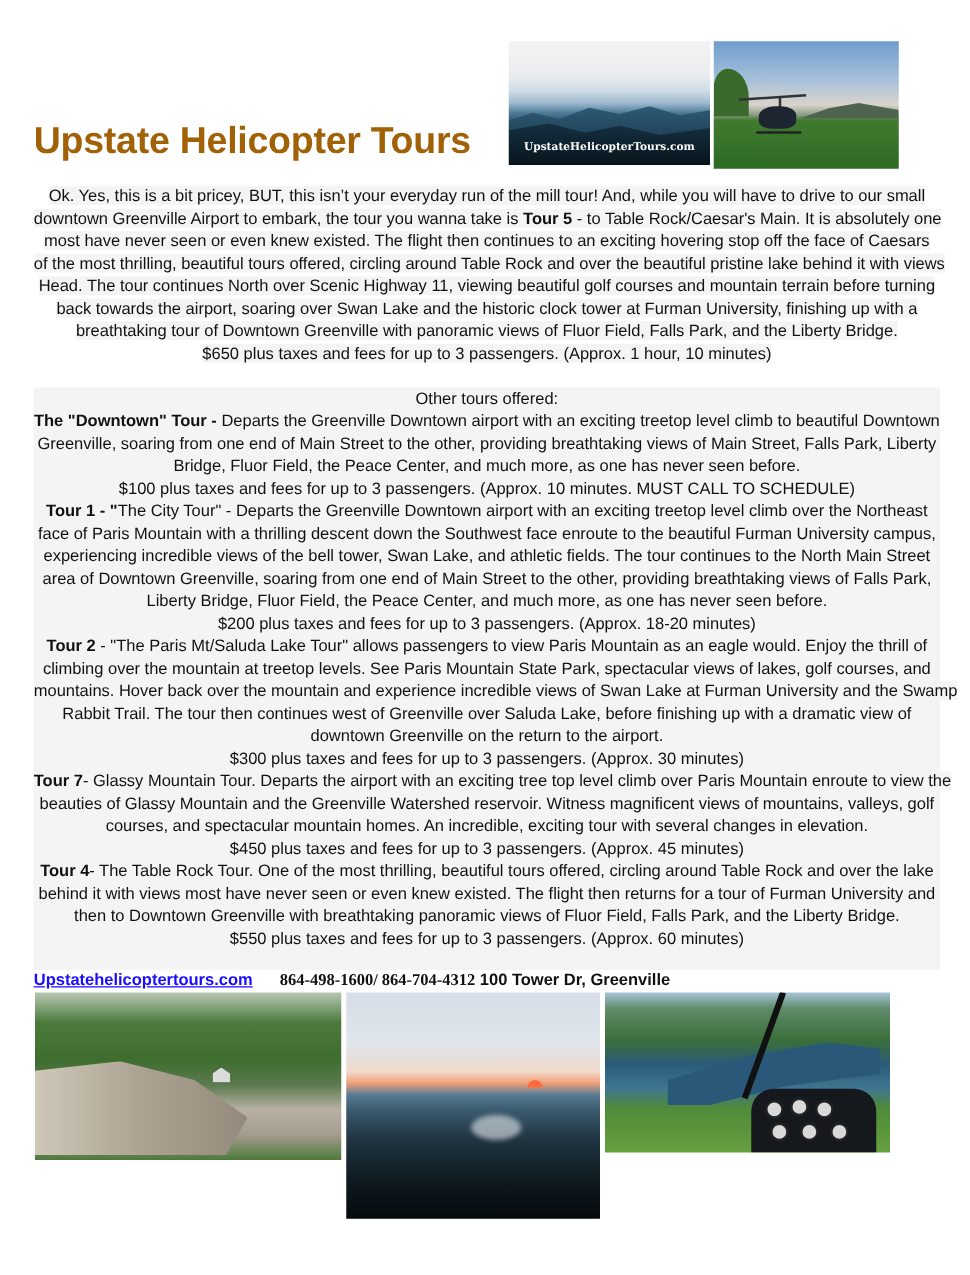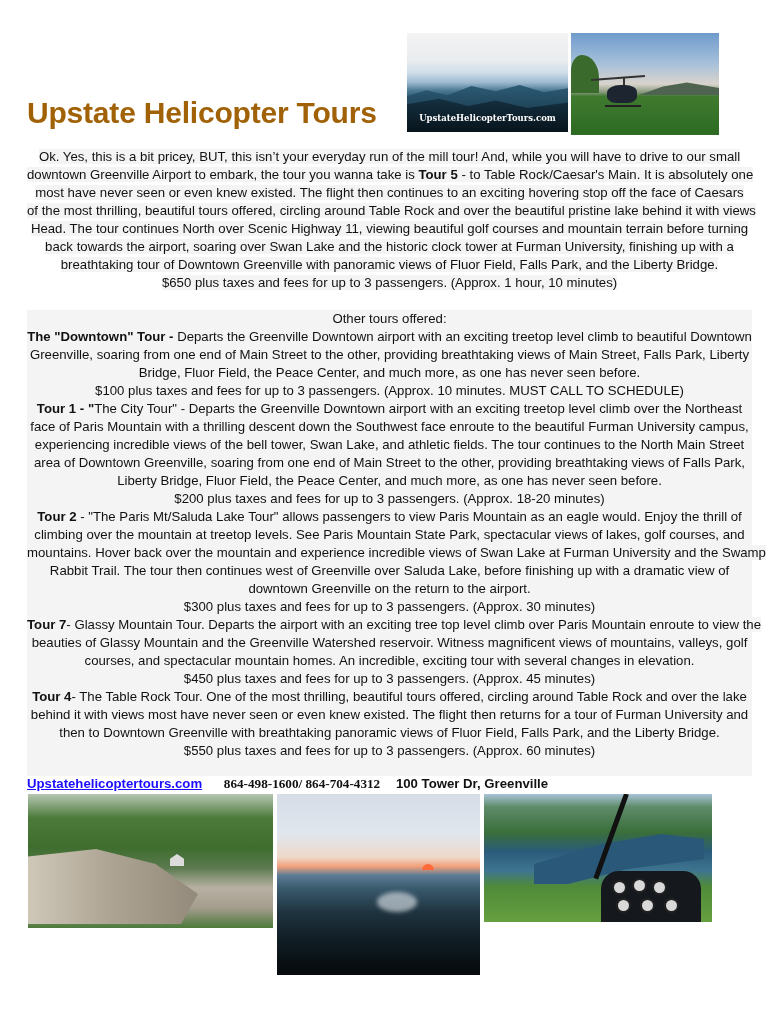--- a/index.html
+++ b/index.html
@@ -28,21 +28,21 @@
     .body-block { position: absolute; left: 27px; top: 148px; width: 725px; font-size: 13.2px; line-height: 18px; text-align: center; }
     .line { display: block; white-space: nowrap; }
     .line span.hl { background: #f4f4f4; }
     .gray-box { position: absolute; left: 27px; top: 310px; width: 725px; height: 466px; background: #f4f4f4; }
     .gap { height: 18px; }
     b { font-weight: bold; }
 
     .footer { position: absolute; left: 27px; top: 776px; font-size: 13.2px; font-weight: bold; white-space: nowrap; }
     .footer a { color: #1a0dff; text-decoration: underline; }
     .footer .ph { margin-left: 18px; font-family: Liberation Serif, serif; }
-    .footer .addr { margin-left: 12px; }
+    .footer .addr { }
 
     .ftr-img { position: absolute; overflow: hidden; }
     .ftr-img.rock { left: 28px; top: 794px; width: 245px; height: 134px;
       background: linear-gradient(180deg, #b7c7b2 0%, #4b7a3a 18%, #3e6d2e 40%, #5b7a4f 55%, #b8b1a3 70%, #a49c8d 85%, #4c7a3a 100%); }
     .ftr-img.rock .cliff { position:absolute; left:0; top:55px; width:170px; height:75px; background: linear-gradient(90deg,#cfc7b8,#aca392,#938a7b); clip-path: polygon(0 10%, 40% 0, 75% 20%, 100% 60%, 90% 100%, 0 100%); }
     .ftr-img.rock .chapel { position:absolute; left:142px; top:60px; width:14px; height:12px; background:#dcdcdc; clip-path: polygon(0 40%, 50% 0, 100% 40%, 100% 100%, 0 100%); }
     .ftr-img.sunrise { left: 277px; top: 794px; width: 203px; height: 181px;
       background: linear-gradient(180deg, #d6dde6 0%, #dfe6ee 22%, #efd9c9 35%, #f2a07a 40%, #5b7d95 45%, #3a5a6e 52%, #1f3440 65%, #0f1b22 82%, #05090b 100%); }
     .ftr-img.sunrise .sun { position:absolute; left:145px; top:70px; width:12px; height:6px; background:#ff6a3a; border-radius: 6px 6px 0 0; }
     .ftr-img.sunrise .fog { position:absolute; left:100px; top:98px; width:40px; height:20px; background: rgba(230,235,240,0.6); border-radius: 50%; filter: blur(2px); }

